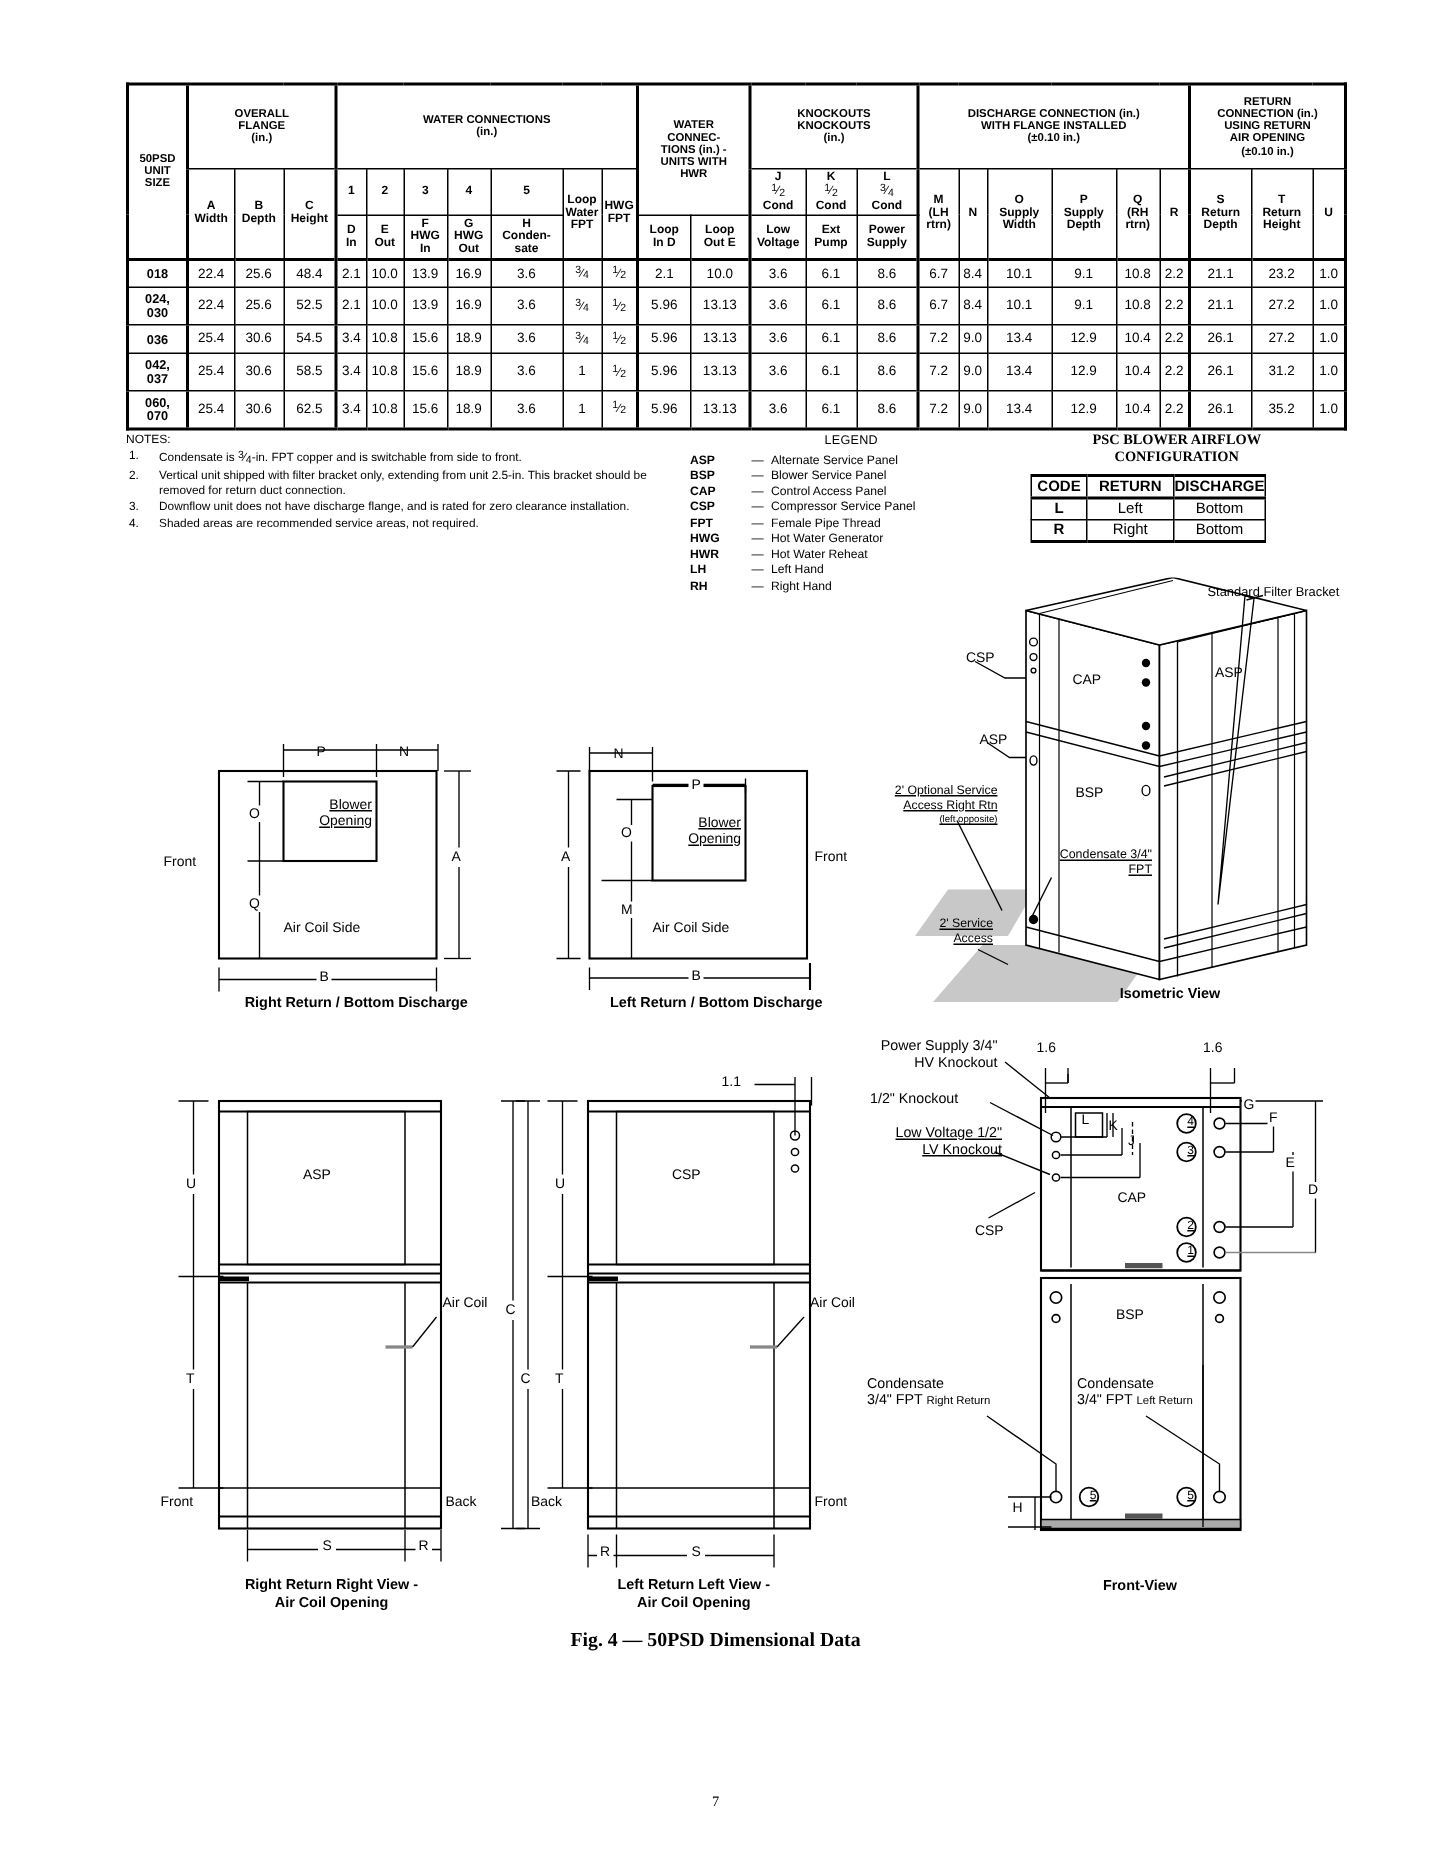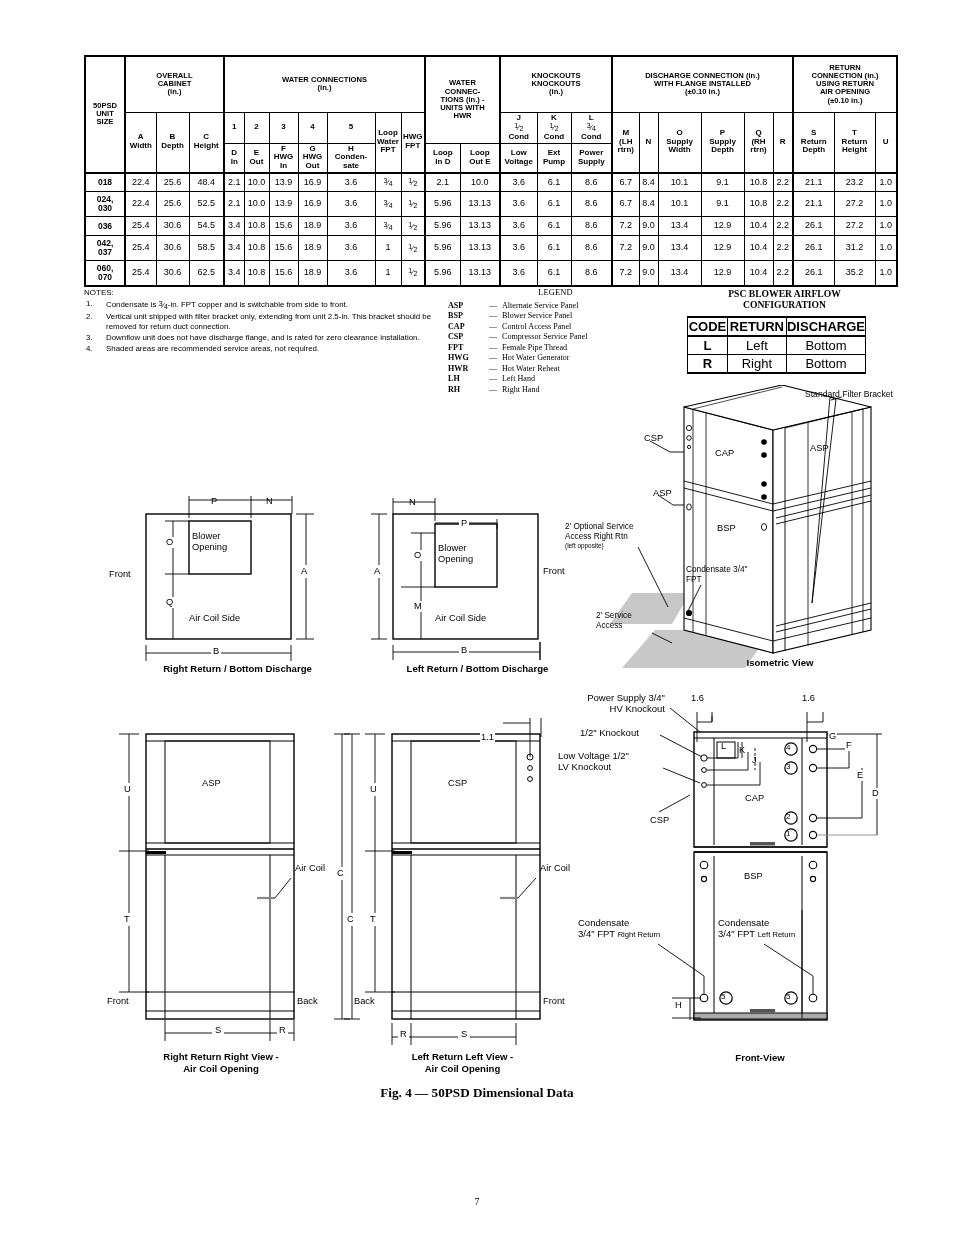--- a/index.html
+++ b/index.html
@@ -45,42 +45,42 @@
   .frac sub { font-size: 7px; vertical-align: -0.15em; }
 
   
   .notes { position: absolute; left: 84px; top: 288px; width: 380px; font-size: 7.9px; line-height: 1.32; }
   .notes .nt-title { font-size: 8px; }
   .notes ol { list-style: none; margin: 0; padding: 0; }
   .notes li { position: relative; padding-left: 22px; margin-bottom: 0.5px; }
   .notes li .num { position: absolute; left: 2px; }
 
   
-  .legend { position: absolute; left: 448px; top: 288px; width: 215px; font-size: 8px; font-family: Liberation Serif, serif; }
+  .legend { position: absolute; left: 460px; top: 288px; width: 215px; font-size: 8px; }
   .legend .lg-title { text-align: center; font-size: 8.4px; margin-bottom: 4px; letter-spacing: .2px; }
   .legend table { border-collapse: collapse; }
   .legend td { padding: 0px 0; font-size: 8.1px; line-height: 1.29; vertical-align: top; }
   .legend td.abbr { font-weight: bold; width: 36px; }
   .legend td.dash { width: 18px; text-align: center; }
 
   
   .psc { position: absolute; left: 687px; top: 288px; width: 195px; }
   .psc h3 { margin: 0 0 5px 0; text-align: center; font-size: 9.6px;
             font-family: "Liberation Serif", serif; font-weight: bold; line-height: 1.18; }
-  .psc table { border-collapse: collapse; width: 179px; font-size: 13px; }
+  .psc table { border-collapse: collapse; width: 157px; font-size: 10px; }
   .psc td, .psc th { border: 1px solid #000; text-align: center; padding: 1px 0; height: 14px; }
   .psc th { font-weight: bold; border-top: 2px solid #000; border-bottom: 2px solid #000;}
   .psc td.code { font-weight: bold; }
   .psc tr:last-child td { border-bottom: 2px solid #000; }
 
   
   .diagram { position: absolute; }
   .cap { position: absolute; font-weight: bold; font-size: 9.6px; text-align: center; line-height: 1.2; }
   .lbl { position: absolute; font-size: 9.3px; line-height: 1.18; }
-  .lbl-c { text-align: left; }
+  .lbl-c { text-align: right; text-decoration: underline; }
   .lbl-r { text-align: right; }
 
   svg { display: block; }
   .page-num { position: absolute; left: 0; right: 0; top: 1196px; text-align: center;
               font-size: 9.6px; font-family: "Liberation Serif", serif; }
   .fig-cap { position: absolute; left: 0; width: 954px; top: 1085px; text-align: center;
              font-size: 13.2px; font-weight: bold; font-family: "Liberation Serif", serif; }
 </style>
 </head>
 <body>
@@ -89,21 +89,21 @@
 <table class="spec">
   <tbody>
         <tr class="hdr-top">
     <th rowspan="3" class="topline grpline" style="width:40px">
       <span>50PSD</span><br>
       <span>UNIT</span><br>
       <span>SIZE</span>
     </th>
     <th colspan="3" class="topline grpline">
       <span>OVERALL</span><br>
-      <span>CABINET</span><br>
+      <span>FLANGE</span><br>
       <span>(in.)</span>
     </th>
     <th colspan="7" class="topline grpline">
       <span>WATER CONNECTIONS</span><br>
       <span>(in.)</span>
     </th>
     <th colspan="2" rowspan="2" class="topline grpline" style="width:58px">
       <span>WATER</span><br>
       <span>CONNEC-</span><br>
       <span>TIONS (in.) -</span><br>
@@ -676,21 +676,21 @@
     <line x1="52" y1="308" x2="52" y2="330" stroke="#000" stroke-width="0.9"></line>
     <line x1="71" y1="308" x2="71" y2="330" stroke="#000" stroke-width="0.9"></line>
     <line x1="71" y1="322" x2="176" y2="322" stroke="#000" stroke-width="0.9"></line>
     <line x1="176" y1="308" x2="176" y2="330" stroke="#000" stroke-width="0.9"></line>
   </svg>
   <span class="lbl" style="left:29px; top:68px; background:#fff; padding:1px;">U</span>
   <span class="lbl" style="left:29px; top:198px; background:#fff; padding:1px;">T</span>
   <span class="lbl" style="left:6px; top:198px; background:#fff; padding:1px;">C</span>
   <span class="lbl" style="left:58px; top:314px; background:#fff; padding:0 2px;">R</span>
   <span class="lbl" style="left:118px; top:314px; background:#fff; padding:0 3px;">S</span>
-  <span class="lbl" style="left:140px; top:17px; background:#fff; padding:0 1px;">1.1</span>
+  <span class="lbl" style="left:140px; top:1px; background:#fff; padding:0 1px;">1.1</span>
   <span class="lbl" style="left:108px; top:63px;">CSP</span>
   <span class="lbl" style="left:200px; top:148px;">Air Coil</span>
   <span class="lbl" style="left:14px; top:281px;">Back</span>
   <span class="lbl" style="left:203px; top:281px;">Front</span>
   <span class="cap" style="left:0px; top:336px; width:245px;">
     <span>Left Return Left View -</span><br><span>Air Coil Opening</span>
   </span>
 </div>
 
 <div class="diagram" style="left:560px; top:690px; width:392px; height:400px;">

